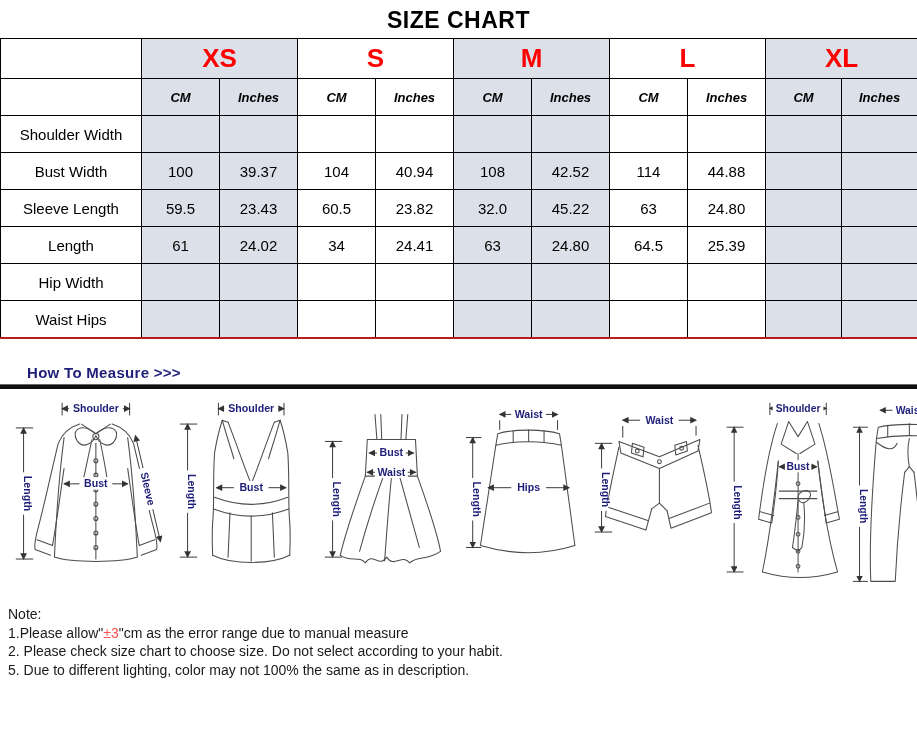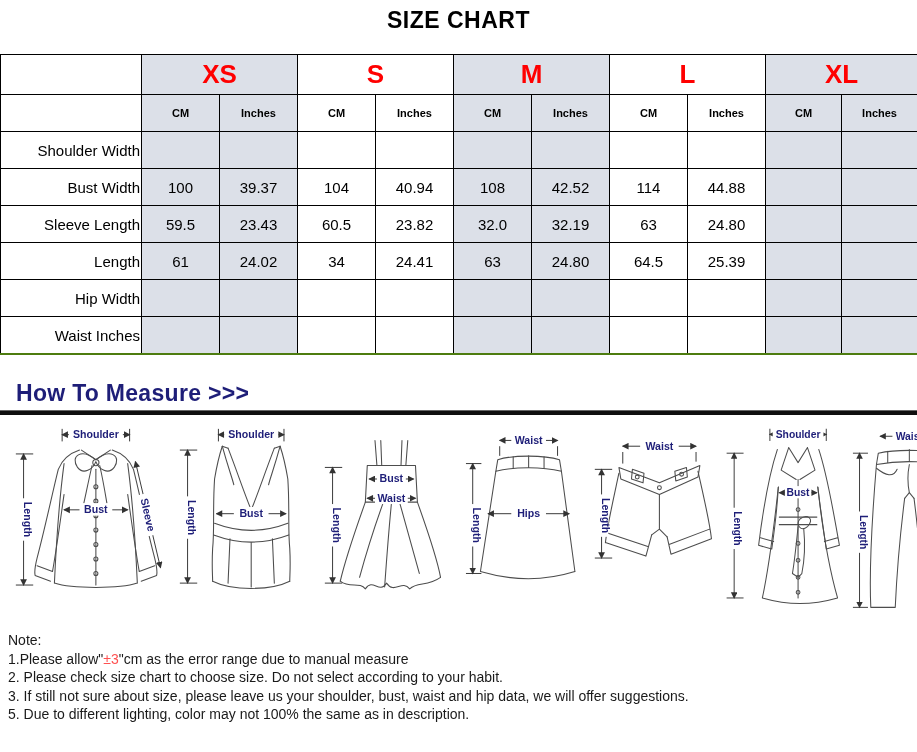--- a/index.html
+++ b/index.html
@@ -1,26 +1,26 @@
 <!DOCTYPE html>
 <html style="--size_red: #FF0000; --navy: #1E1E78; --shade: #DCE0E8; --note_red: #FF5050;"><head>
 <meta charset="utf-8">
 <style>
   html,body{margin:0;padding:0;background:#fff;}
   body{width:917px;height:752px;font-family:"Liberation Sans",sans-serif;color:#000;overflow:hidden;}
   .title{text-align:center;font-size:23px;font-weight:bold;padding-top:7px;height:31px;letter-spacing:.5px;}
   table.size{width:917px;border-collapse:collapse;table-layout:fixed;}
   table.size td{border:1px solid #000;text-align:center;vertical-align:middle;overflow:hidden;}
   table.size tr.sizes td{height:37px;font-size:26px;font-weight:bold;color:var(--size_red);}
-  table.size tr.units td{height:34px;font-size:11px;font-weight:bold;}
+  table.size tr.units td{height:34px;font-size:13px;font-weight:bold;font-style:italic;}
   table.size tr.data td{height:34px;font-size:15px;}
-  table.size td.lbl{font-size:14px;text-align:right;}
+  table.size td.lbl{font-size:14px;}
   table.size td.g{background:var(--shade);}
-  table.size{border-bottom:2px solid #4d7c0f;margin-top:16px;}
-  .howto{margin:25px 0 0 4px;padding-left:12px;font-size:23px;font-weight:bold;color:var(--navy);letter-spacing:.3px;}
+  table.size{border-bottom:2px solid #b91c1c;}
+  .howto{margin:25px 0 0 15px;padding-left:12px;font-size:15px;font-weight:bold;color:var(--navy);letter-spacing:.3px;}
   .rule{height:4px;background:#0f0f0f;border-top:1px solid #666;margin-top:3px;}
   .dias{display:flex;align-items:flex-start;padding:10px 12px 0 12px;height:198px;}
   .dias svg{height:188px;width:auto;overflow:visible;display:block;}
   .gl{stroke:#4d4d4d;fill:none;stroke-width:1.1;stroke-linecap:round;stroke-linejoin:round;}
   .arr{stroke:#333;stroke-width:1;fill:none;}
   .bg{fill:#fff;stroke:none;}
   .lab{font-family:"Liberation Sans",sans-serif;font-size:11px;font-weight:bold;fill:var(--navy);text-anchor:middle;}
   .notes{padding:8px 10px 0 8px;font-size:14px;line-height:18.5px;color:#1a1a1a;}
   .notes .red{color:var(--note_red);}
 </style>
@@ -91,21 +91,21 @@
     <td class="g"></td>
     <td class="g"></td>
   </tr>
   <tr class="data">
     <td class="lbl">Sleeve Length</td>
     <td class="g">59.5</td>
     <td class="g">23.43</td>
     <td>60.5</td>
     <td>23.82</td>
     <td class="g">32.0</td>
-    <td class="g">32.19</td>
+    <td class="g">45.22</td>
     <td>63</td>
     <td>24.80</td>
     <td class="g"></td>
     <td class="g"></td>
   </tr>
   <tr class="data">
     <td class="lbl">Length</td>
     <td class="g">61</td>
     <td class="g">24.02</td>
     <td>34</td>
@@ -124,21 +124,21 @@
     <td></td>
     <td></td>
     <td class="g"></td>
     <td class="g"></td>
     <td></td>
     <td></td>
     <td class="g"></td>
     <td class="g"></td>
   </tr>
   <tr class="data">
-    <td class="lbl">Waist Inches</td>
+    <td class="lbl">Waist Hips</td>
     <td class="g"></td>
     <td class="g"></td>
     <td></td>
     <td></td>
     <td class="g"></td>
     <td class="g"></td>
     <td></td>
     <td></td>
     <td class="g"></td>
     <td class="g"></td>
@@ -432,15 +432,14 @@
       <text class="lab" x="8" y="114" transform="rotate(90 8 114)">Length</text>
     </g>
   </svg>
 
 </div>
 
 <div class="notes">
   <div>Note:</div>
   <div><span>1.Please allow"</span><span class="red">±3</span><span>"cm as the error range due to manual measure</span></div>
   <div>2. Please check size chart to choose size. Do not select according to your habit.</div>
-  <div>3. If still not sure about size, please leave us your shoulder, bust, waist and hip data, we will offer suggestions.</div>
   <div>5. Due to different lighting, color may not 100% the same as in description.</div>
 </div>
 
 </body></html>

